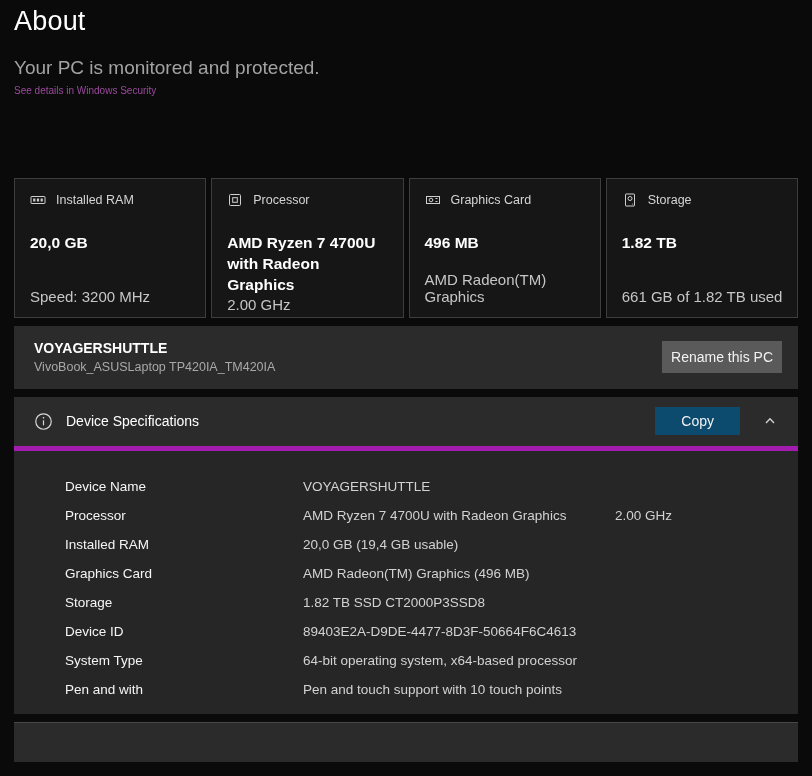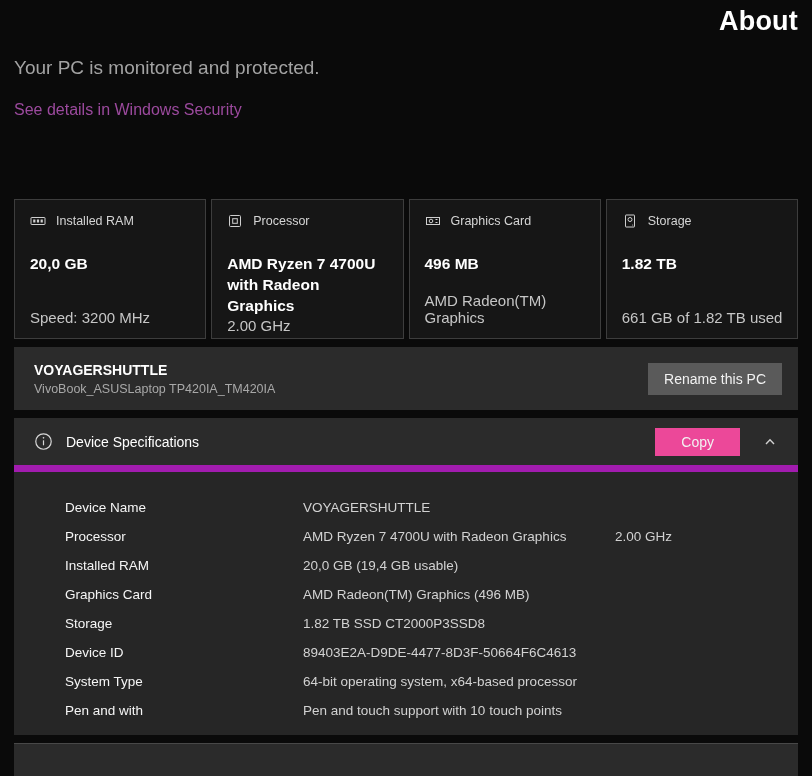--- a/index.html
+++ b/index.html
@@ -8,30 +8,30 @@
     width:812px; height:776px;
     background:#0a0a0a;
     color:#ffffff;
     font-family:"Liberation Sans", sans-serif;
     overflow:hidden;
     position:relative;
   }
   .content { padding:0 14px; }
 
   .page-title {
-    font-size:27px; font-weight:700; line-height:1.15;
-    margin:6px 0 0 0; letter-spacing:0.2px;text-align:right;
+    font-size:27px; font-weight:400; line-height:1.15;
+    margin:6px 0 0 0; letter-spacing:0.2px;
   }
   .status-text {
     font-size:19px; font-weight:400; line-height:1.2;
     margin-top:20px; color:#a3a3a3;
   }
   .security-link {
-    display:inline-block; margin-top:20px;
-    font-size:16px; line-height:1.2;
+    display:inline-block; 
+    font-size:10px; line-height:1.2;
     color:#9c4a9e; cursor:pointer;text-align:center;
   }
 
   
   .cards { display:flex; gap:5px; margin-top:80px; }
   .card {
     flex:1; height:140px;
     background:#161616; border:1px solid #3d3d3d;
     padding:13px 14px 12px 15px;
     display:flex; flex-direction:column;
@@ -46,34 +46,34 @@
     margin-top:8px; height:63px; background:#2b2b2b;
     display:flex; align-items:center;
     padding:0 16px 0 20px;
   }
   .device-name { font-size:14px; font-weight:600; color:#ffffff; }
   .device-model { font-size:12.5px; color:#a8a8a8; margin-top:4px; }
 
   .gray-btn {
     background:#5a5a5a; color:#f2f2f2;
     border:none; font-family:"Liberation Sans", sans-serif;
-    font-size:14px; padding:8px 16px; cursor:pointer;
+    font-size:14px; padding:8px 9px; cursor:pointer;
   }
   .rename-btn { margin-left:auto; }
 
   
   .expander { margin-top:8px; background:#262626; }
   .exp-header {
     height:54px; background:#2b2b2b;
-    border-bottom:7px solid #a21caf;
+    border-bottom:5px solid #a21caf;
     display:flex; align-items:center;
     padding:0 18px 0 20px; cursor:pointer;
   }
   .exp-title { font-size:14px; color:#ffffff; margin-left:13px; }
-  .copy-btn { margin-left:auto; padding:6px 26px; background:#ec4899; }
+  .copy-btn { margin-left:auto; padding:6px 26px; background:#0c4a6e; }
   .chevron-btn {
     margin-left:20px; background:transparent; border:none;
     padding:2px; cursor:pointer; display:flex; align-items:center;
   }
 
   .exp-body { padding:28px 0 15px 51px; }
   .spec-row {
     display:grid; grid-template-columns:238px 312px auto;
     align-items:baseline;
     height:17px; margin-bottom:12px;

